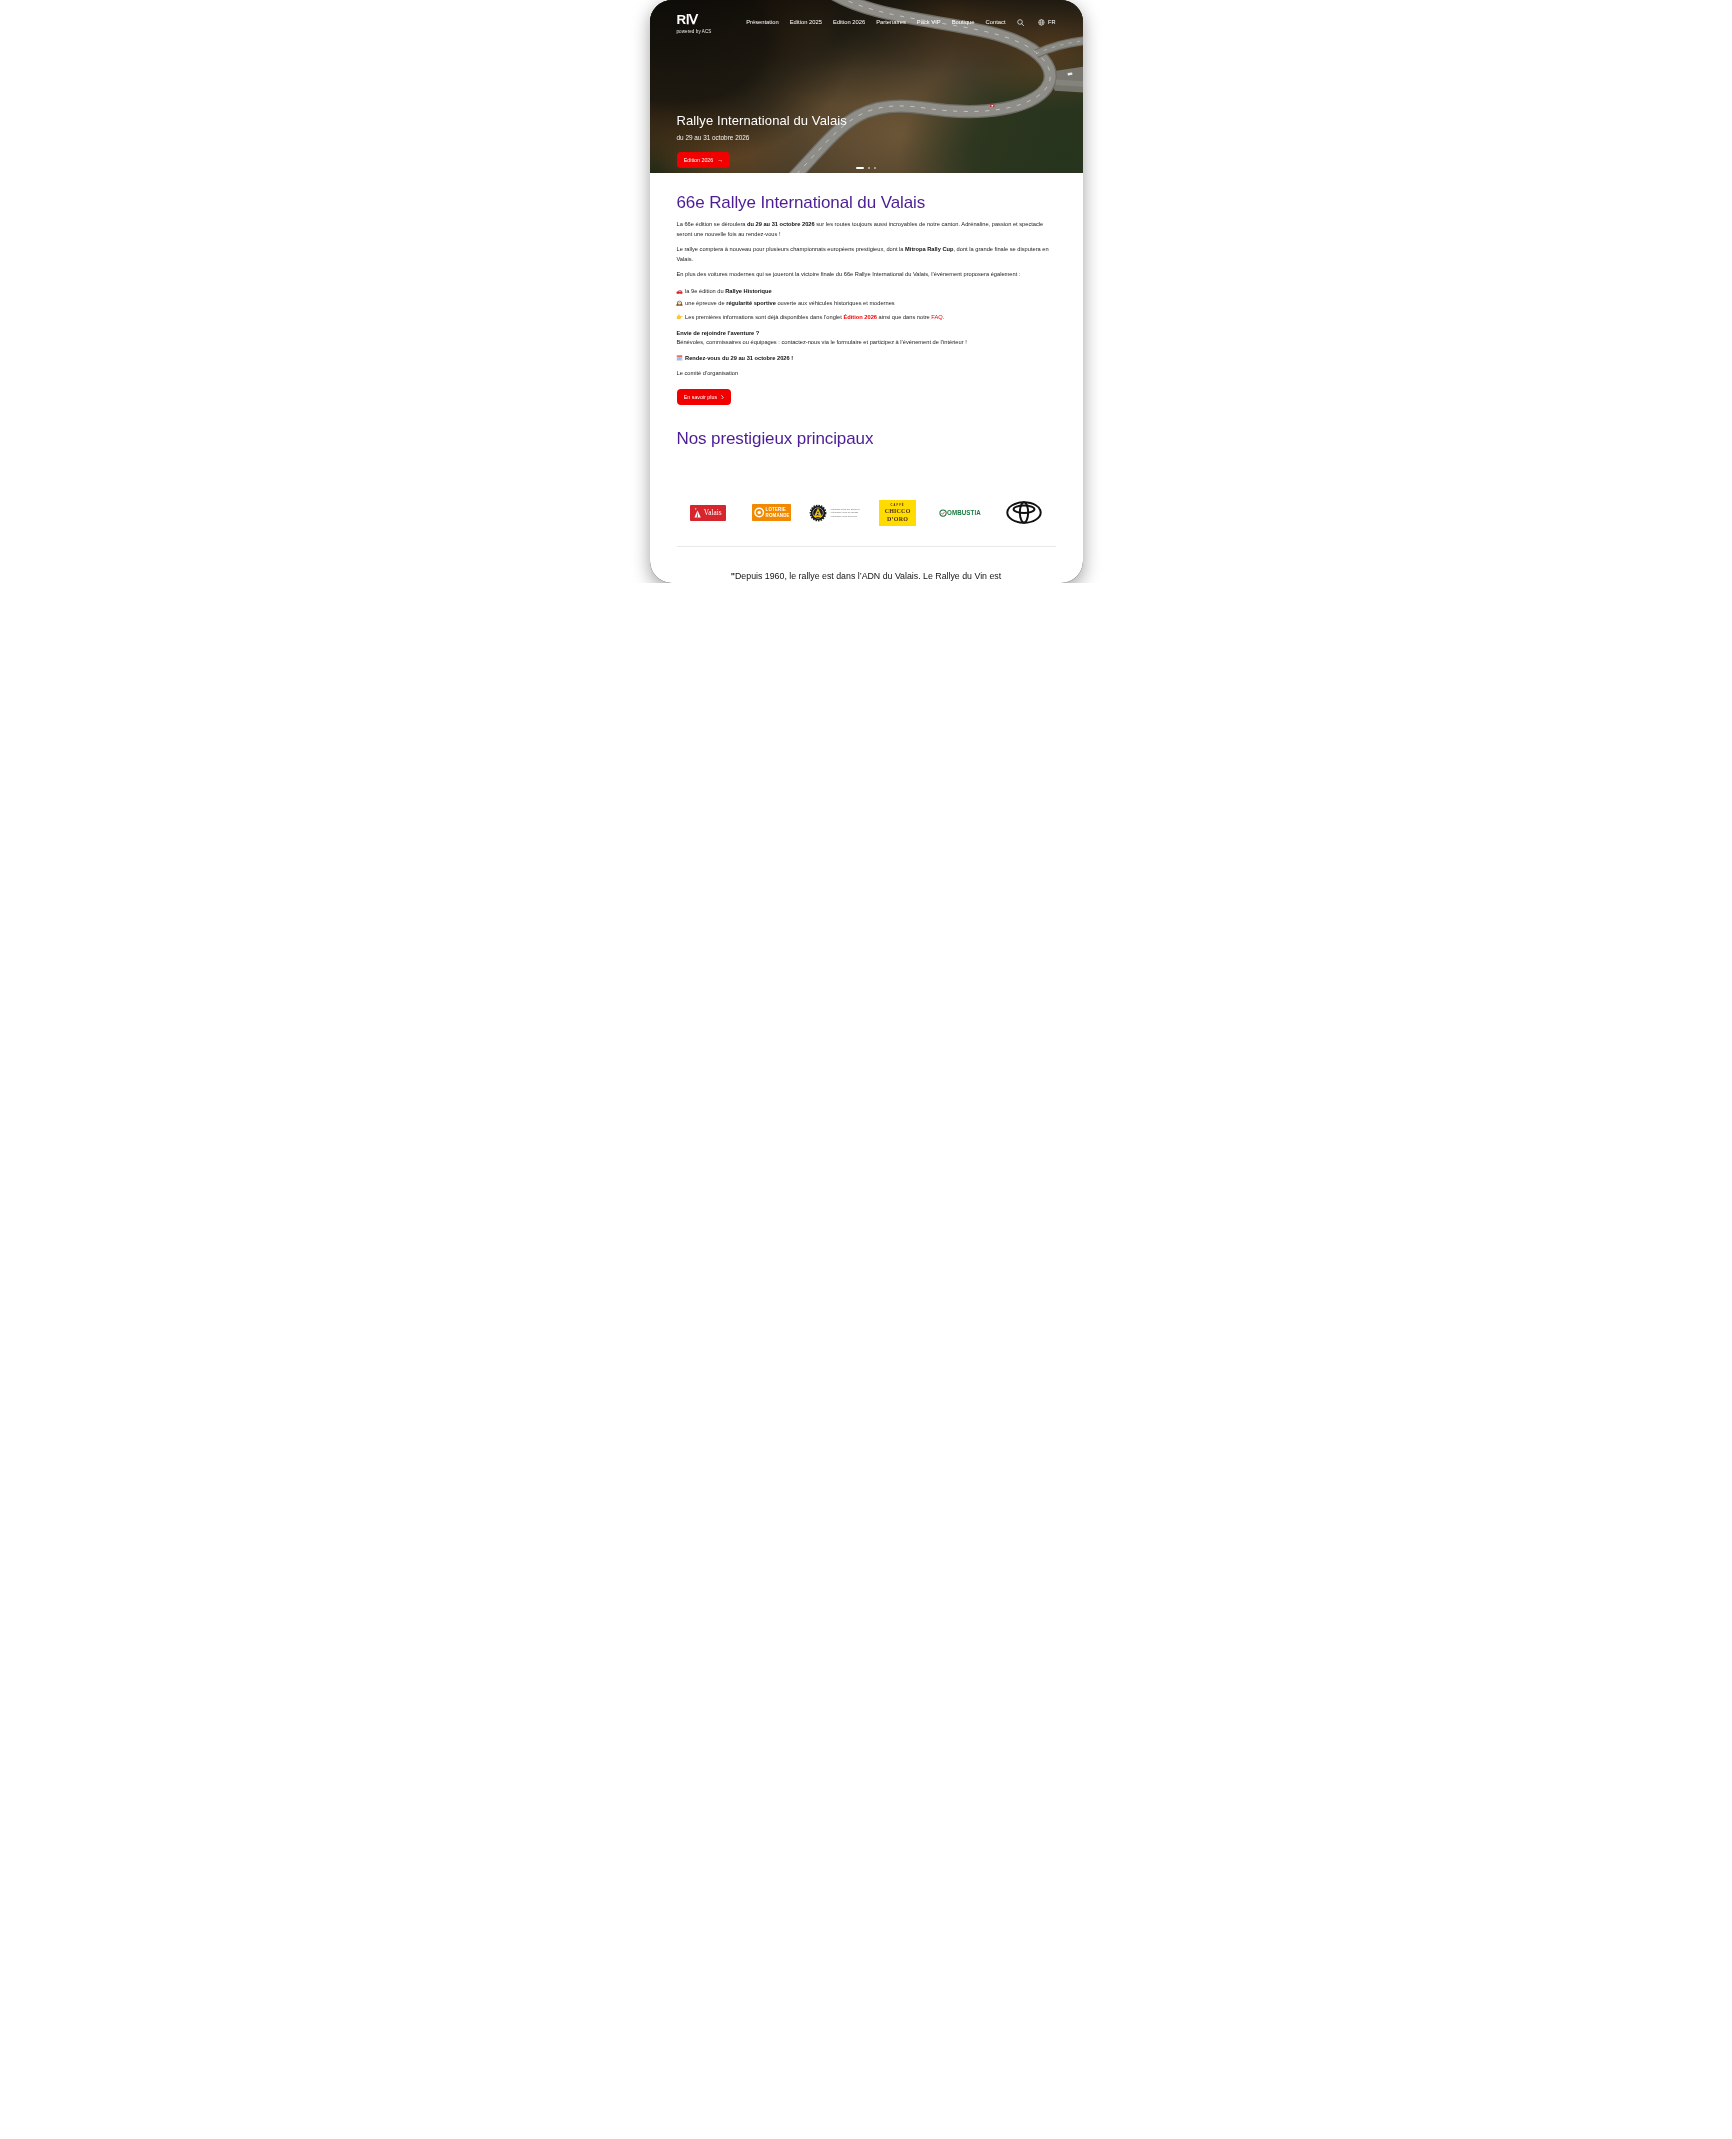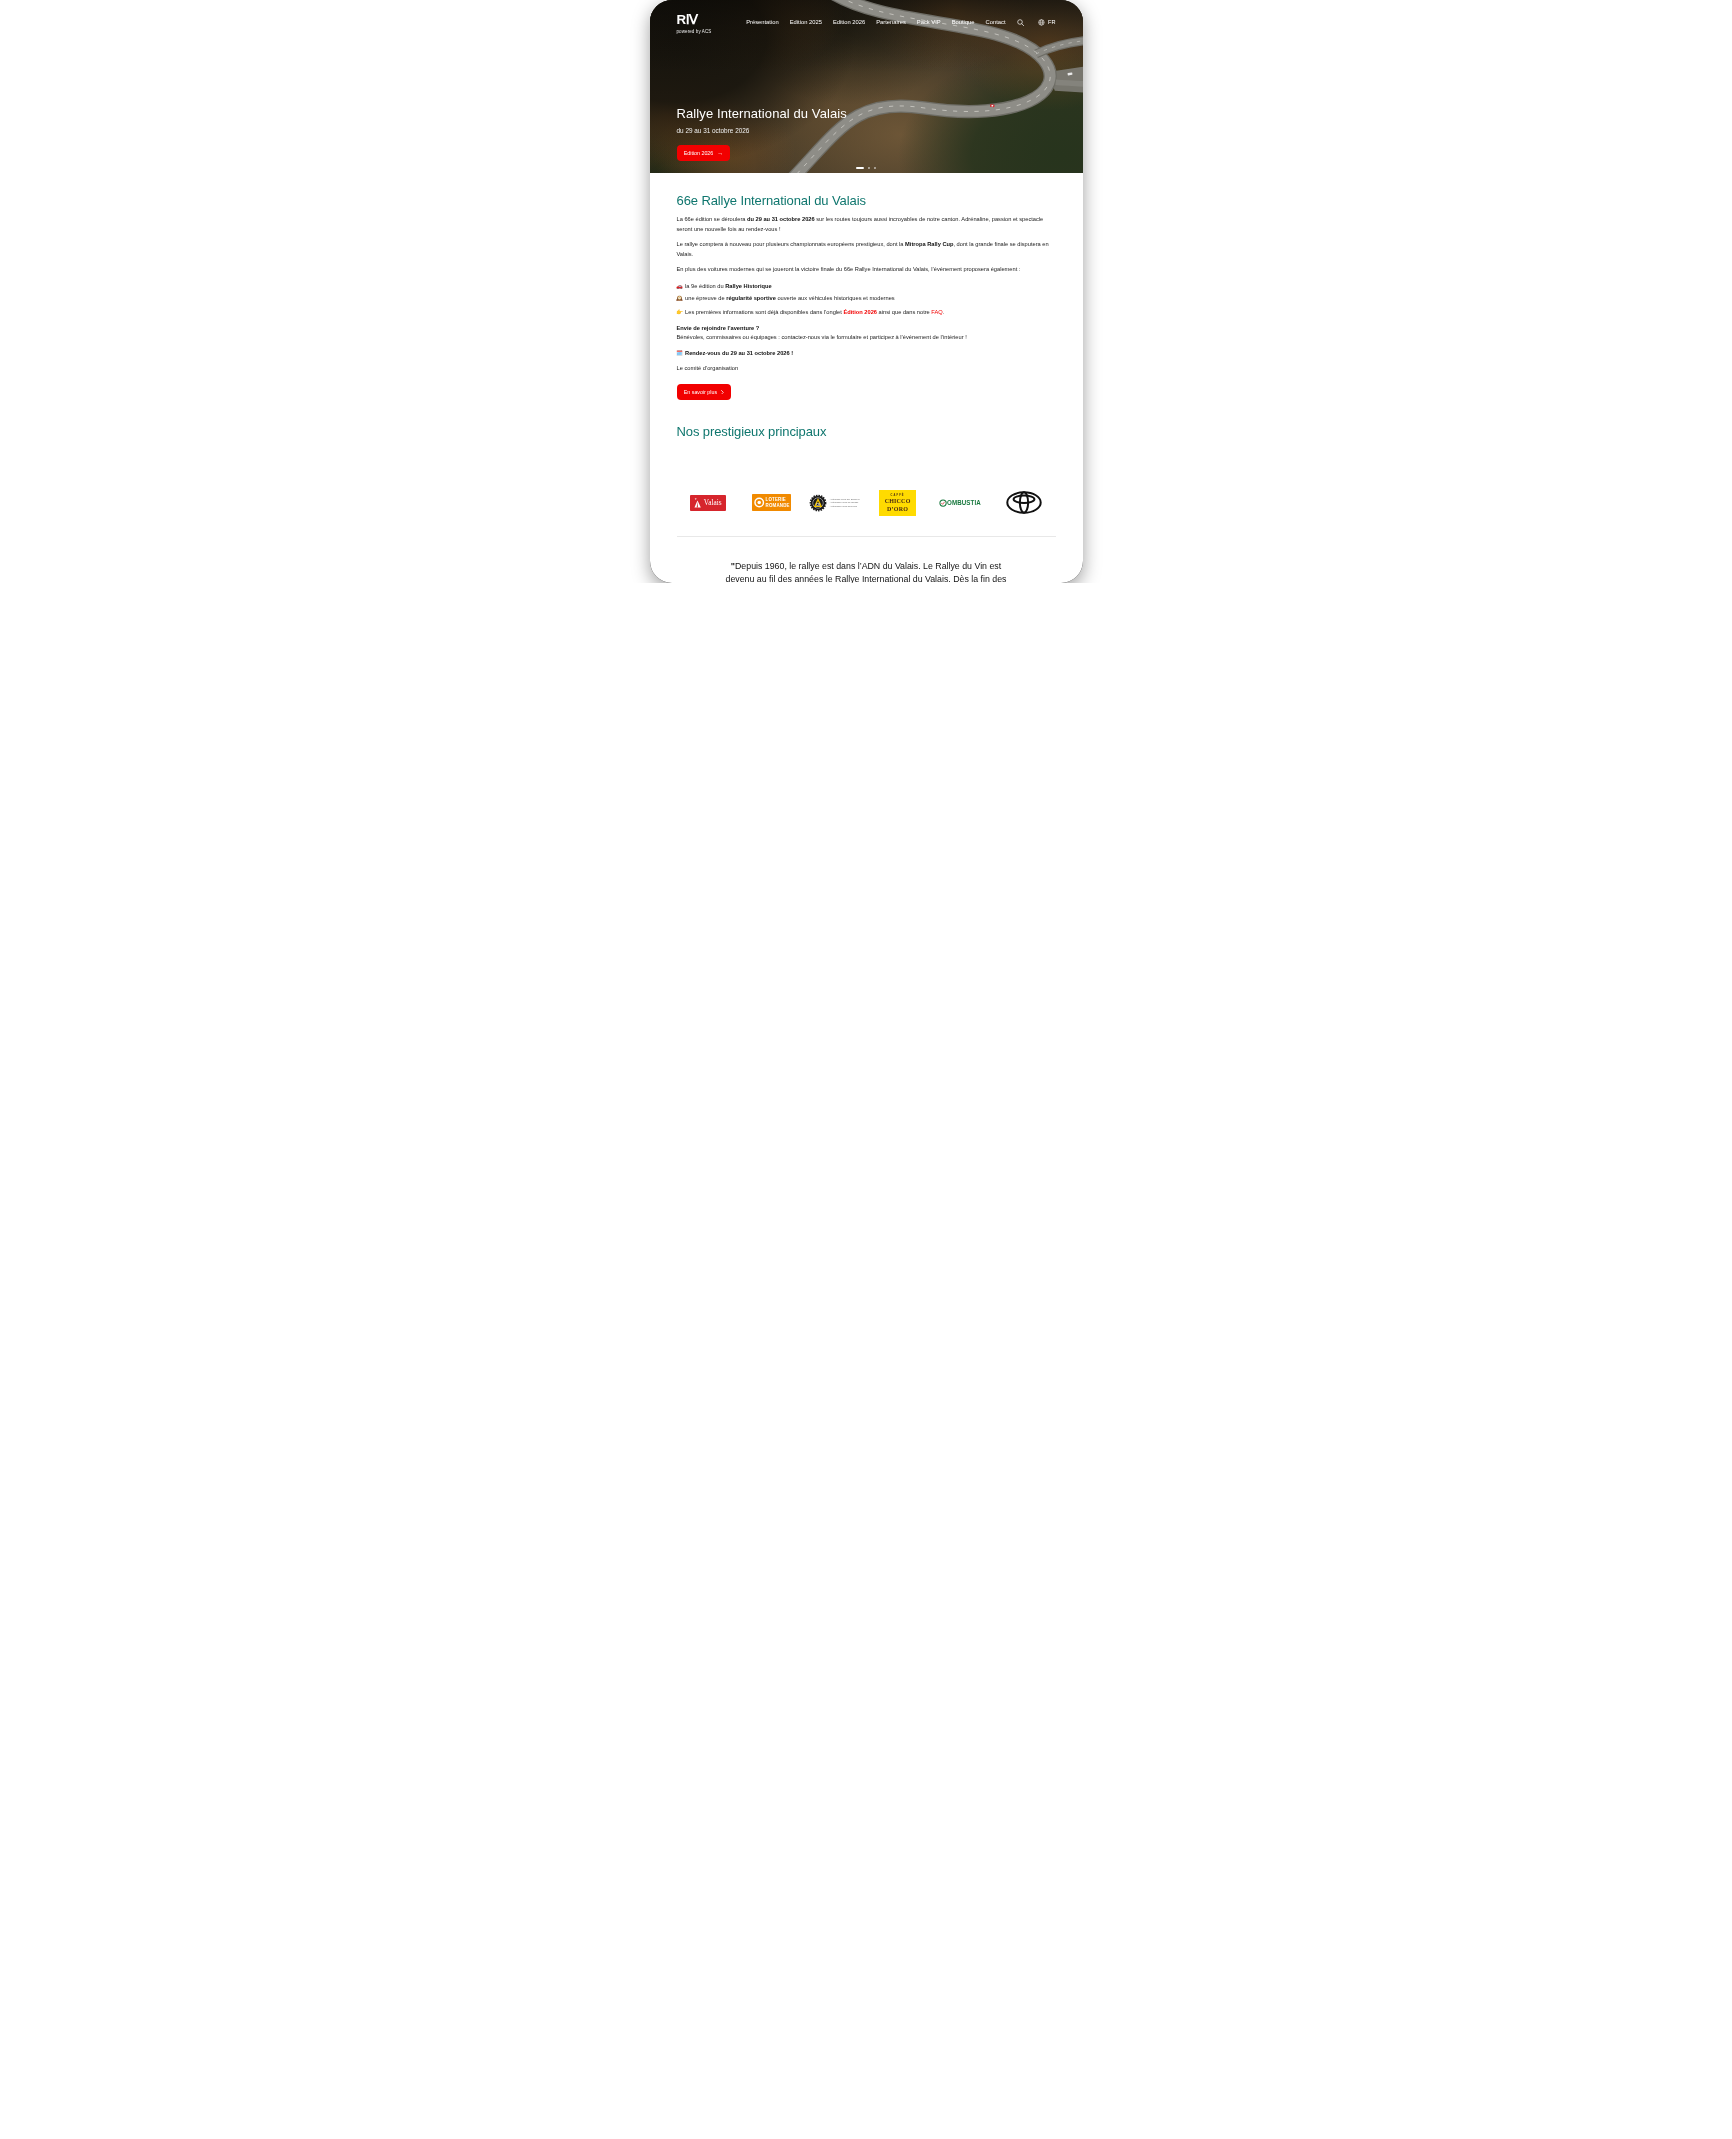--- a/index.html
+++ b/index.html
@@ -32,41 +32,41 @@
     position:absolute; top:0; left:0; right:0; z-index:5;
     display:flex; justify-content:space-between; align-items:flex-start;
     padding:13px 27px 0;
   }
   .brand .logo{ font-size:13.3px; font-weight:700; letter-spacing:-0.4px; line-height:1; }
   .brand .tagline{ font-size:4.5px; font-weight:300; color:#ececec; margin-top:3px; letter-spacing:0.1px; }
   nav{ display:flex; align-items:center; gap:11px; padding-top:5.6px; }
   nav a{ color:#fff; text-decoration:none; font-size:5.8px; }
   .icon-btn{ display:inline-flex; align-items:center; cursor:pointer; }
   .lang{ display:inline-flex; align-items:center; gap:3px; font-size:5.6px; color:#fff; margin-left:3.4px; }
-  .hero-text{ position:absolute; left:27px; top:106px; z-index:4; }
+  .hero-text{ position:absolute; left:27px; top:113px; z-index:4; }
   .hero-text h1{ font-size:13px; font-weight:500; letter-spacing:0.1px; }
   .hero-text .sub{ font-size:6.4px; font-weight:400; color:#f1f1f1; margin-top:5.6px; }
   .btn{
     display:inline-flex; align-items:center; gap:3.9px; background:#f20000; color:#fff;
     border:none; border-radius:3.9px; padding:5.1px 7.3px; font-size:5.3px; font-weight:500;
     font-family:inherit; cursor:pointer;
   }
   .hero-text .btn{ margin-top:11px; }
   .arrow{ font-size:6px; line-height:1; }
   .chev{ display:inline-block; }
   .dots{ position:absolute; left:50%; transform:translateX(-50%); bottom:3.9px; z-index:4;
          display:flex; align-items:center; gap:3.9px; }
   .dot{ width:2.1px; height:2.1px; border-radius:50%; background:rgba(255,255,255,.62); cursor:pointer; }
   .dot.active{ width:8.1px; height:2.1px; border-radius:1.3px; background:#fff; }
   
   .main{
     position:relative; background:#fff; height:461px;
     border-radius:0 0 10.3px 10.3px; padding:19.7px 27px 0; color:#1e1e1e;
   }
-  h2{ font-size:13px; font-weight:500; color:#0f766e; letter-spacing:-0.1px; margin:0 0 7.7px; }
+  h2{ font-size:17px; font-weight:500; color:#4c1d95; letter-spacing:-0.1px; margin:0 0 7.7px; }
   .p{ font-size:5.7px; line-height:1.66; color:#232323; margin:0 0 6px; }
   .p b{ font-weight:700; color:#101010; }
   .blist .p{ margin-bottom:2.1px; line-height:1.8; }
   .blist{ margin-bottom:5.1px; }
   .emoji{ font-size:5.6px; }
   a.red-link{ color:#f20000; text-decoration:none; }
   a.red-link.bold{ font-weight:700; }
   .cta-row{ margin:10.3px 0 24px; }
   .partners-h{ margin-bottom:14.6px; }
   .logo-row{ display:grid; grid-template-columns:repeat(6,1fr); align-items:center;

